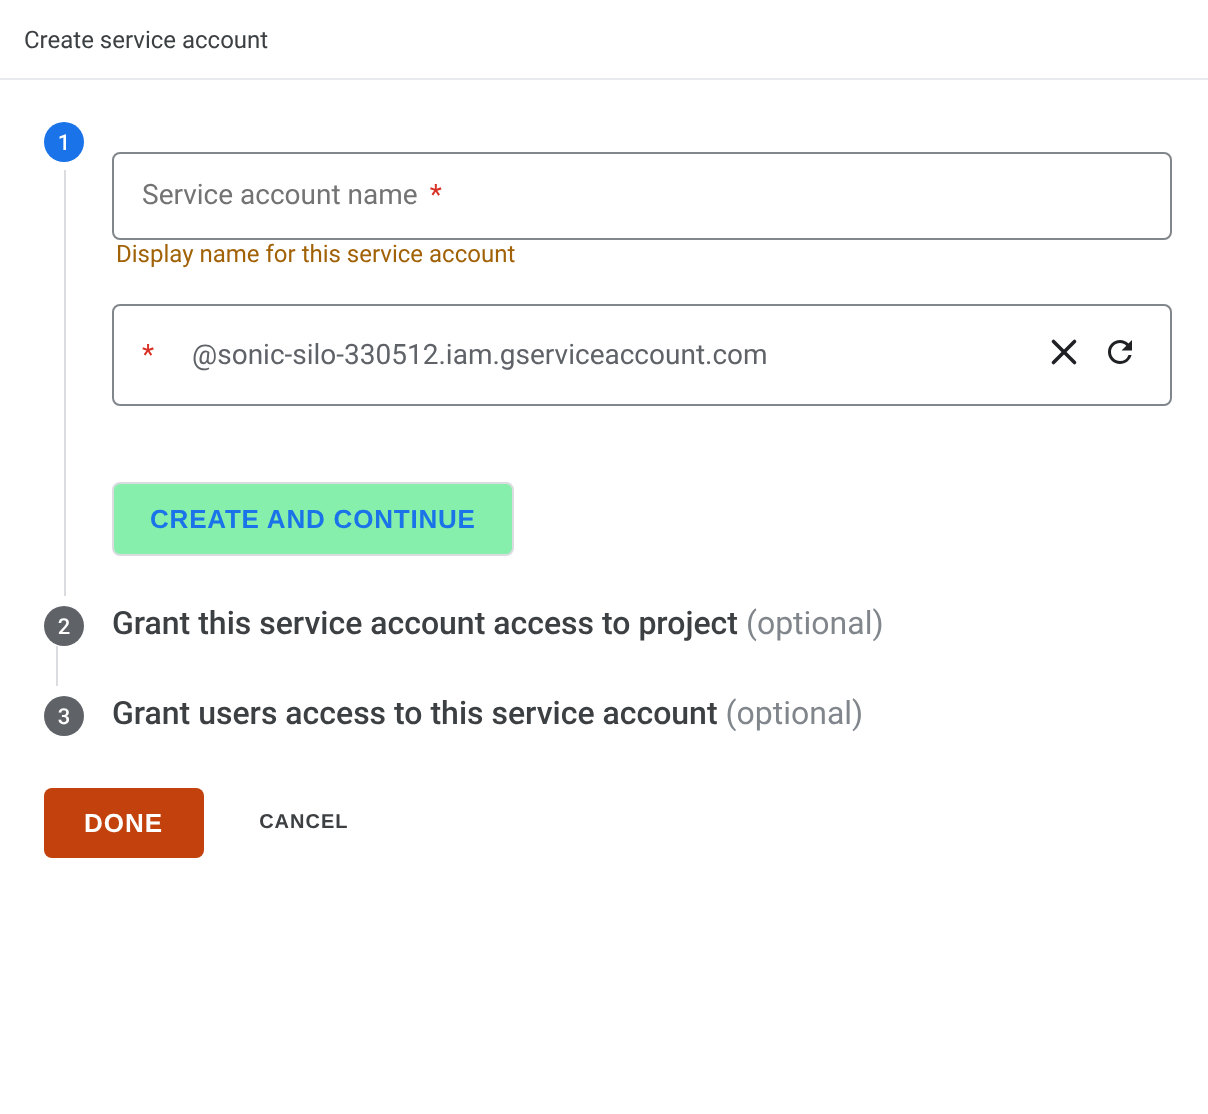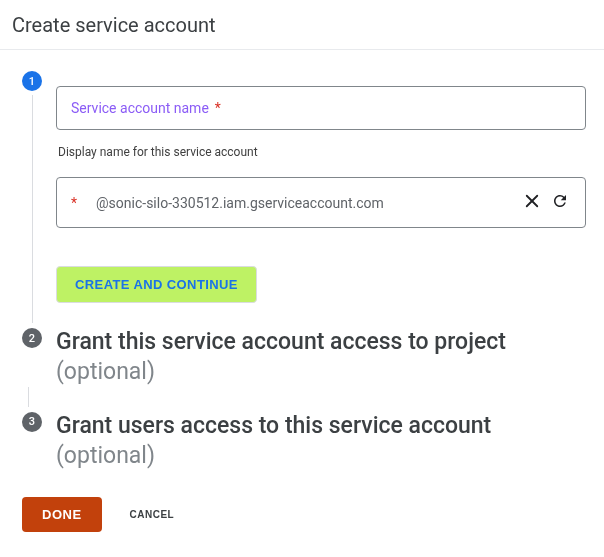--- a/index.html
+++ b/index.html
@@ -9,21 +9,21 @@
     }
     body {
       font-family: 'Google Sans', Roboto, Arial, sans-serif;
       background: #fff;
       color: #202124;
       width: 604px;
     }
     .page-header {
       padding: 13px 12px 12px;
       border-bottom: 1px solid #e8eaed;
-      font-size: 20px;
+      font-size: 12px;
       color: #3c4043;
     }
     .content {
       padding: 20px 18px 0 18px;
     }
     .step-row {
       display: flex;
       align-items: flex-start;
     }
     .step-indicator {
@@ -67,21 +67,21 @@
       flex: 1;
       padding-left: 10px;
     }
     .step-title {
       font-size: 18px;
       font-weight: 600;
       color: #202124;
       line-height: 1.3;
     }
     .step-title-inactive {
-      font-size: 23px;
+      font-size: 16px;
       font-weight: 500;
       color: #3c4043;
       line-height: 1.3;
     }
     .optional {
       color: #80868b;
       font-weight: 400;
     }
     .form-area {
       margin-top: 16px;
@@ -92,57 +92,57 @@
     .field-outline {
       border: 1px solid #80868b;
       border-radius: 4px;
       padding: 12px 14px;
       display: flex;
       align-items: center;
       gap: 6px;
       min-height: 44px;
     }
     .field-label {
-      color: #8b5cf6;
+      color: #737373;
       font-size: 14px;
     }
     .required-star {
       color: #d93025;
       font-size: 14px;
     }
     .suffix-text {
       color: #5f6368;
       font-size: 14px;
       margin-left: 13px;
     }
     .field-spacer {
       flex: 1;
     }
     .field-helper {
       font-size: 12px;
-      color: #404040;
-      margin-top: 15px;
+      color: #a16207;
+      margin-top: 0;
       padding-left: 2px;
     }
     .icon-btn {
       background: none;
       border: none;
       cursor: pointer;
       padding: 2px;
       display: flex;
       align-items: center;
       justify-content: center;
       color: #202124;
     }
     .icon-btn svg {
       width: 18px;
       height: 18px;
     }
     .create-continue-btn {
-      background: #bef264;
+      background: #86efac;
       border: 1px solid #dadce0;
       border-radius: 4px;
       color: #1a73e8;
       font-size: 13px;
       font-weight: 600;
       letter-spacing: 0.4px;
       padding: 10px 18px;
       cursor: pointer;
       margin-top: 20px;
       margin-bottom: 20px;

